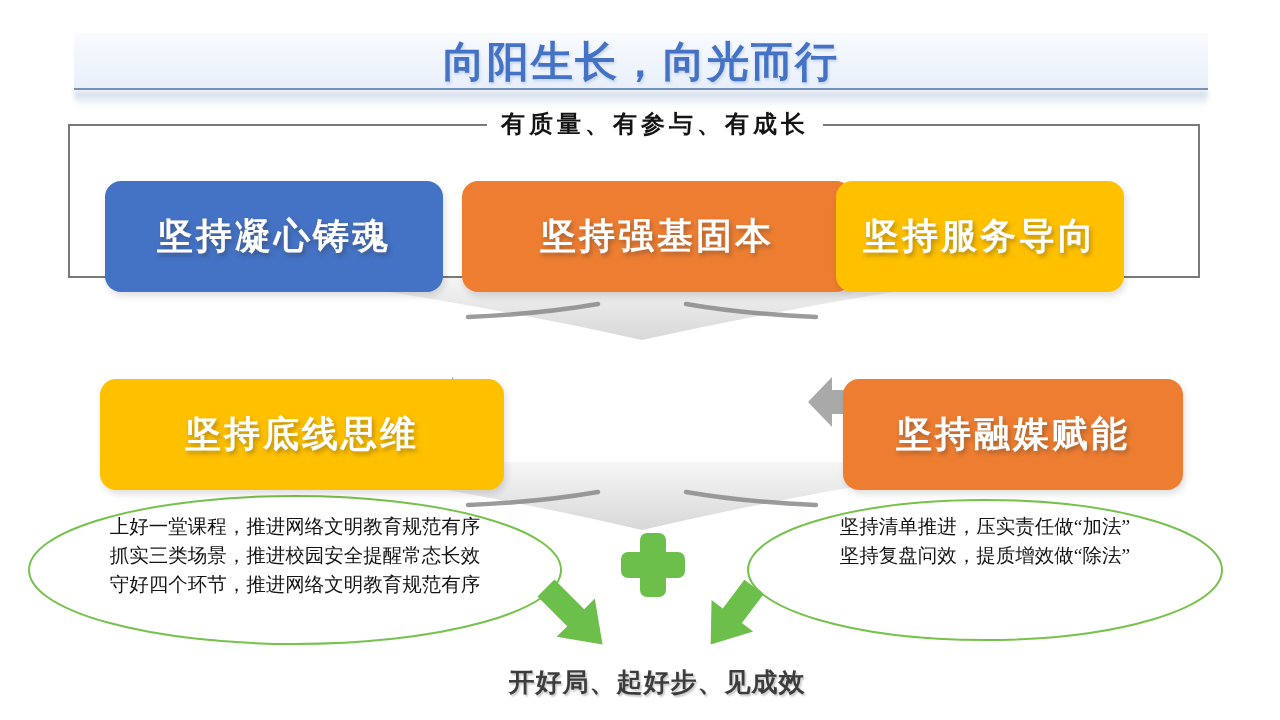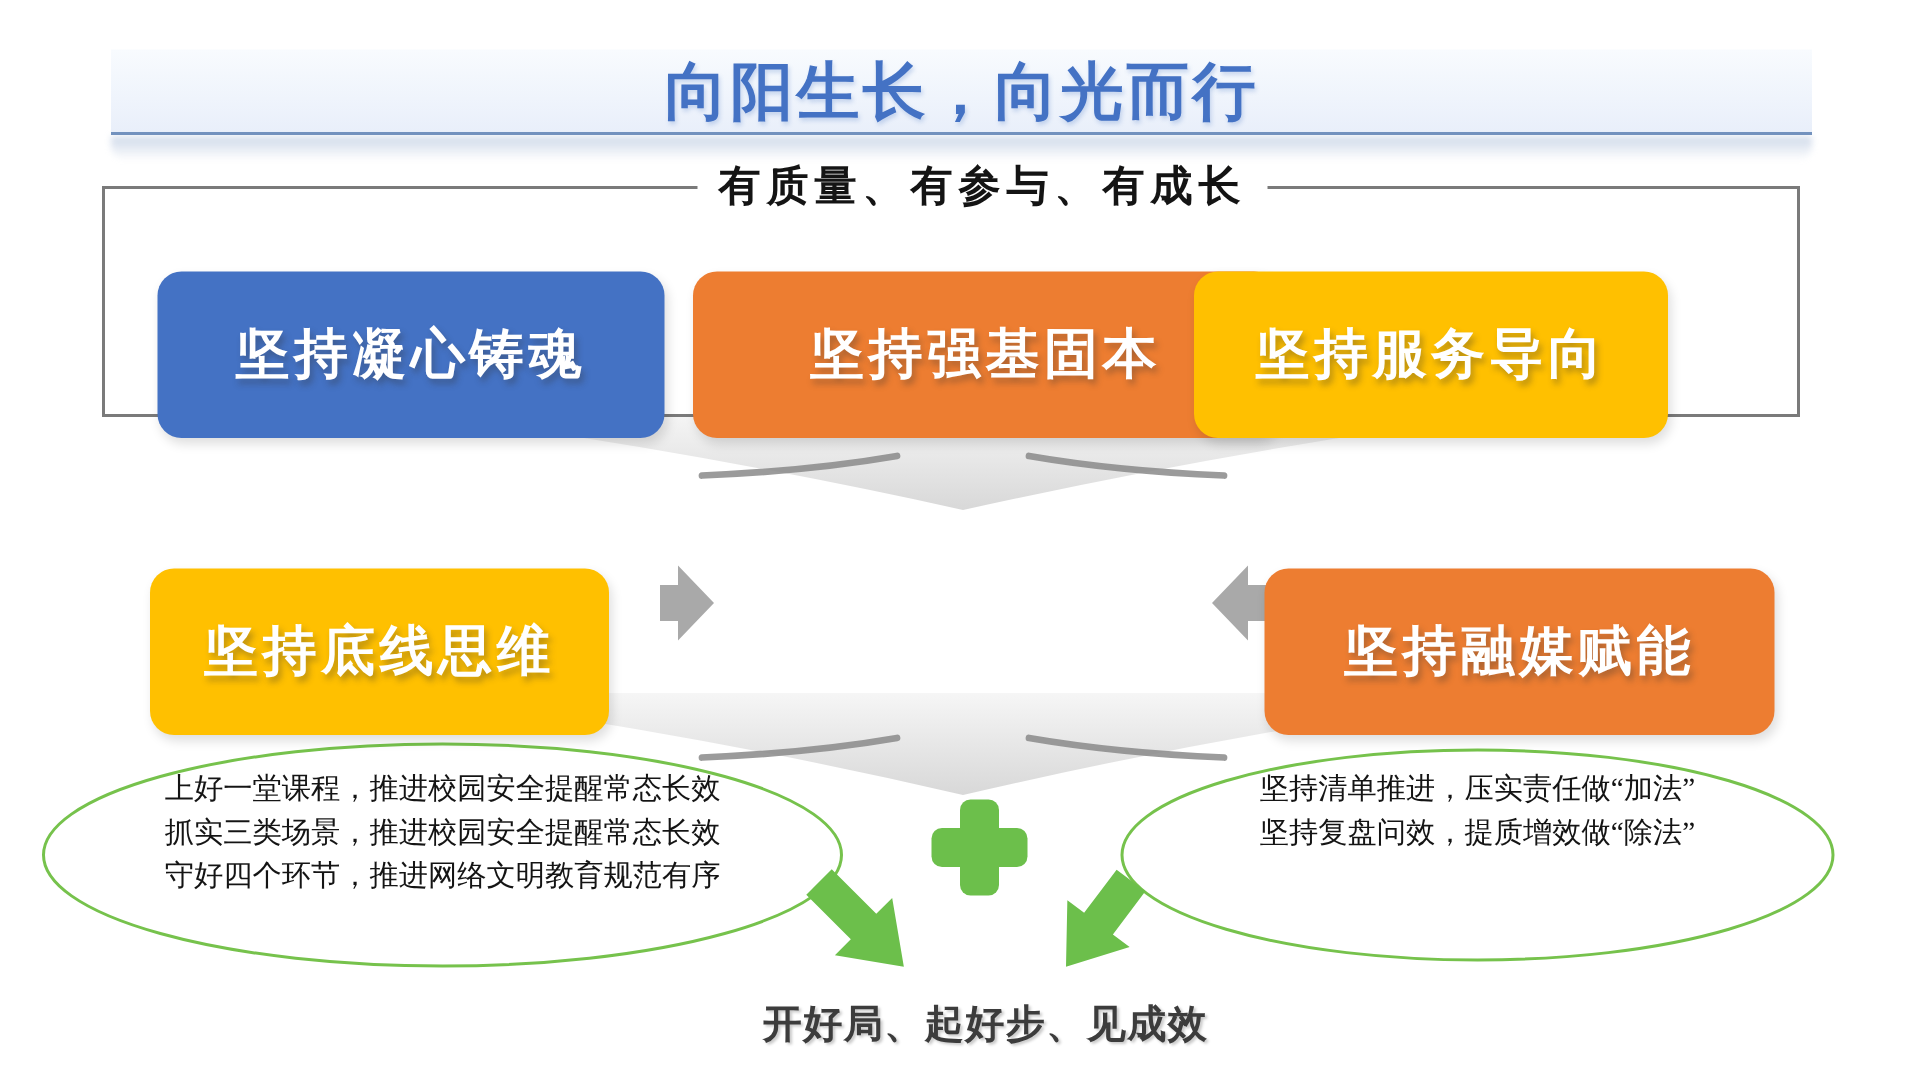--- a/index.html
+++ b/index.html
@@ -27,34 +27,34 @@
   .frame{
     position:absolute;left:68px;top:124px;width:1128px;height:150px;
     border:2px solid #7a7a7a;background:#fff;z-index:1;
   }
   .caption{
     position:absolute;left:0;top:110px;width:100%;text-align:center;z-index:3;
     transform:translateX(15px);
   }
   .caption span{
     display:inline-block;background:#fff;padding:0 14px;
-    font-size:28px;font-weight:700;color:#141414;letter-spacing:4px;line-height:28px;
+    font-size:24px;font-weight:700;color:#141414;letter-spacing:4px;line-height:28px;
   }
   
   .box{
     position:absolute;height:111px;border-radius:16px;z-index:2;
     display:flex;align-items:center;justify-content:center;
     color:#fff;font-size:36px;font-weight:700;letter-spacing:3px;
     text-shadow:2px 3px 4px rgba(50,50,50,.35);
     box-shadow:2px 4px 7px rgba(0,0,0,.13);
     margin-top:32px;
   }
   .r1{top:149px;}  .r2{top:347px;}
-  .b11{left:105px;width:338px;} .b12{left:462px;width:390px;} .b13{left:796px;width:316px;}
-  .b21{left:100px;width:306px;} .b22{left:472px;width:336px;} .b23{left:843px;width:340px;}
+  .b11{left:105px;width:338px;} .b12{left:462px;width:390px;} .b13{left:836px;width:288px;}
+  .b21{left:100px;width:404px;} .b22{left:472px;width:336px;} .b23{left:843px;width:340px;}
   
   .gfx{position:absolute;left:0;top:0;width:1280px;height:720px;z-index:1;}
   
   .bubble-text{
     position:absolute;top:512px;z-index:2;text-align:center;
     font-family:"Liberation Serif","DejaVu Serif",serif;
     font-size:19.5px;line-height:29px;color:#141414;letter-spacing:0;
     white-space:nowrap;
   }
   .bt-left{left:75px;width:440px;}
@@ -118,21 +118,21 @@
   </div>
 
   <div class="box r1 b11" style="background: rgb(68, 114, 196);">坚持凝心铸魂</div>
   <div class="box r1 b12" style="background: rgb(237, 125, 49);">坚持强基固本</div>
   <div class="box r1 b13" style="background: rgb(255, 192, 0);">坚持服务导向</div>
 
   <div class="box r2 b21" style="background: rgb(255, 192, 0);">坚持底线思维</div>
   <div class="box r2 b23" style="background: rgb(237, 125, 49);">坚持融媒赋能</div>
 
   <div class="bubble-text bt-left">
-    <div>上好一堂课程，推进校园安全提醒常态长效</div>
+    <div>上好一堂课程，推进网络文明教育规范有序</div>
     <div>抓实三类场景，推进校园安全提醒常态长效</div>
     <div>守好四个环节，推进网络文明教育规范有序</div>
   </div>
   <div class="bubble-text bt-right">
     <div>坚持清单推进，压实责任做“加法”</div>
     <div>坚持复盘问效，提质增效做“除法”</div>
   </div>
 
   <div class="bottom-caption">开好局、起好步、见成效</div>
 

